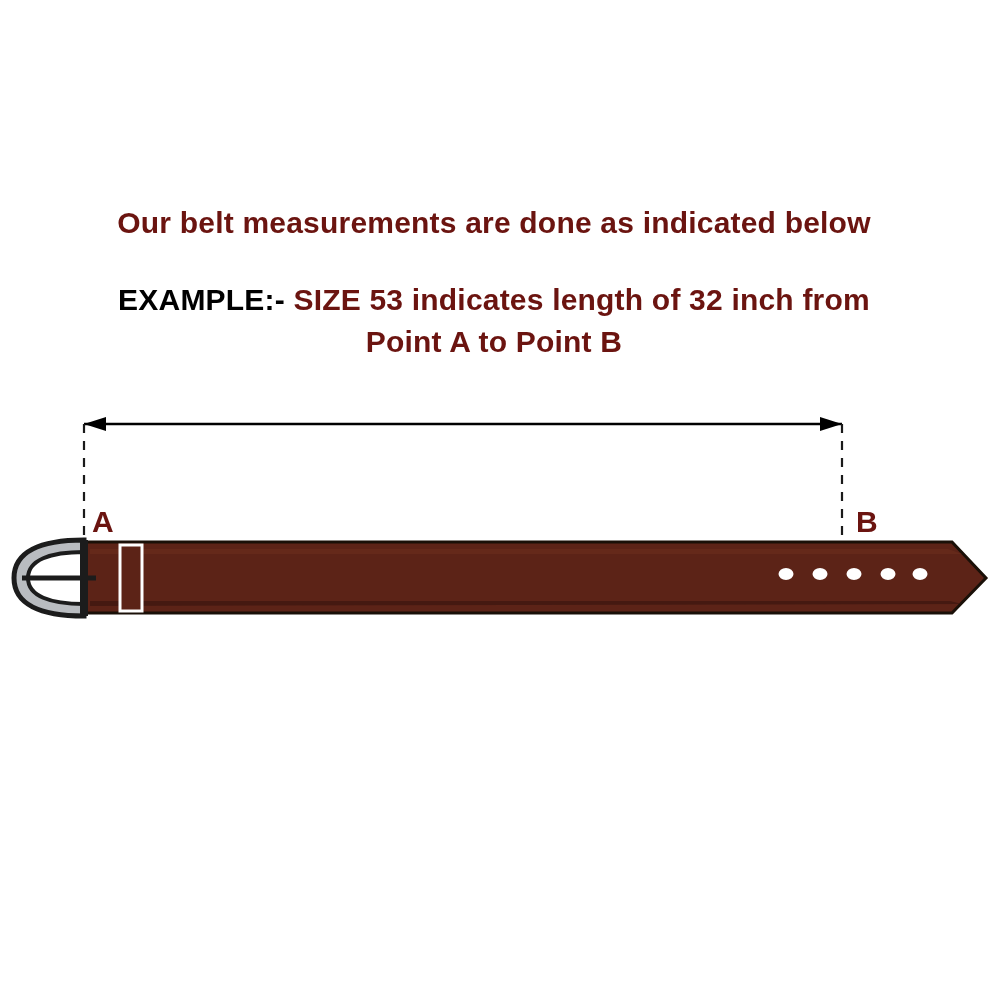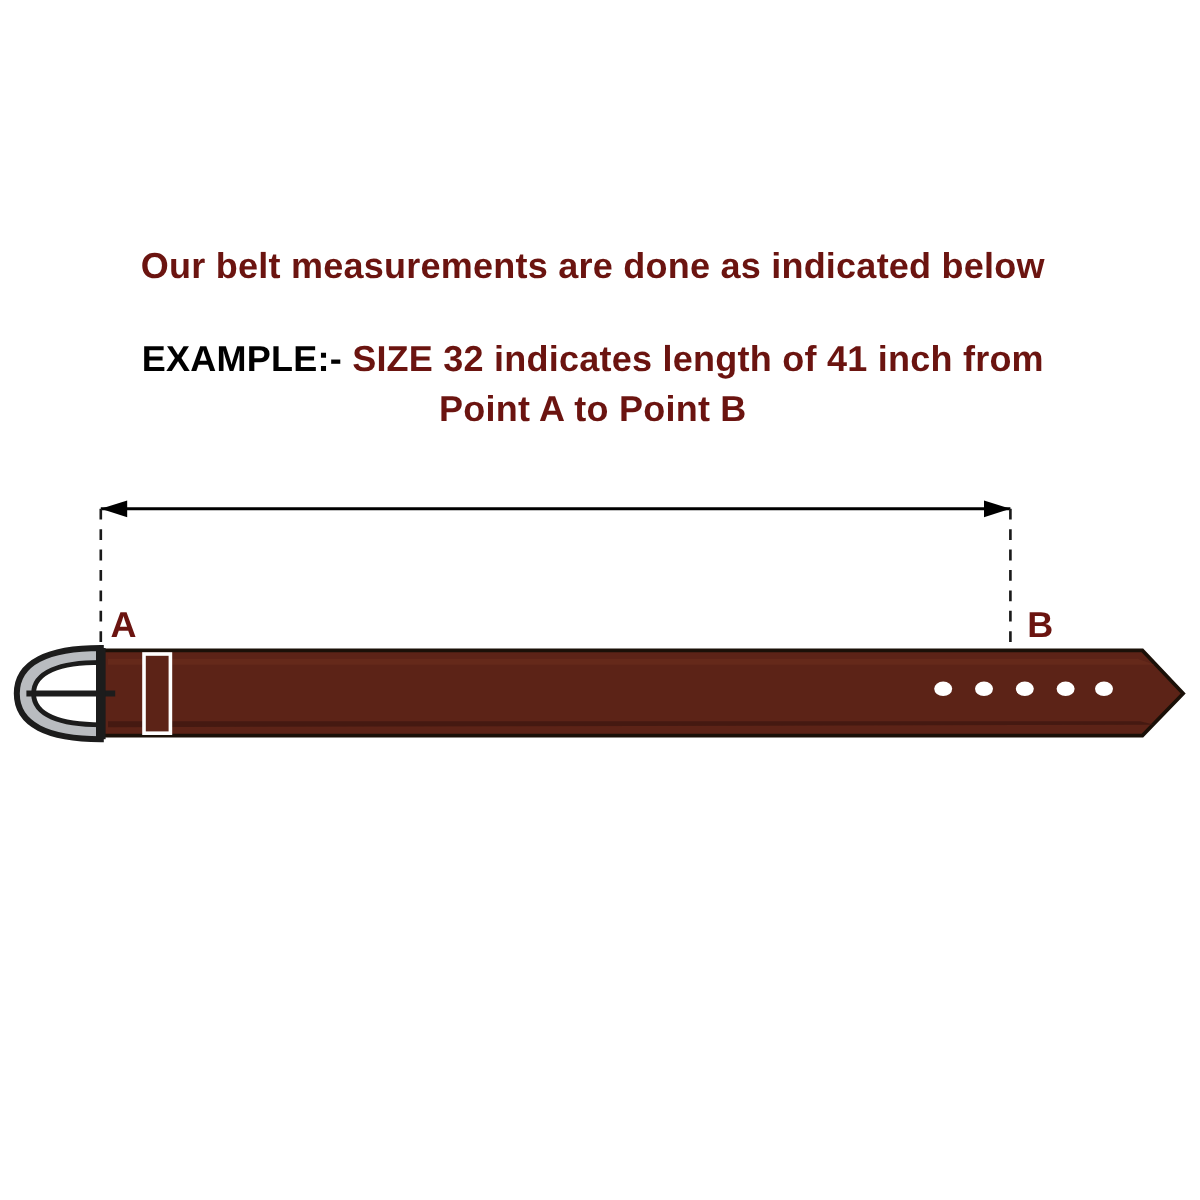--- a/index.html
+++ b/index.html
@@ -62,21 +62,21 @@
   #label-b { left: 856px; top: 505px; }
   svg { display: block; }
 </style>
 </head>
 <body>
 
 <div class="canvas">
 
   <div class="headline" id="title-line">Our belt measurements are done as indicated below</div>
 
-  <div class="headline" id="example-line1"><span class="blk">EXAMPLE:- </span><span>SIZE 32 indicates length of 41 inch from</span></div>
+  <div class="headline" id="example-line1"><span class="blk">EXAMPLE:- </span><span>SIZE 53 indicates length of 32 inch from</span></div>
 
   <div class="headline" id="example-line2">Point A to Point B</div>
 
 
   <div class="point-label" id="label-a">A</div>
   <div class="point-label" id="label-b">B</div>
 
   <svg class="canvas" width="1000" height="1000" viewBox="0 0 1000 1000">
 
     <g>

